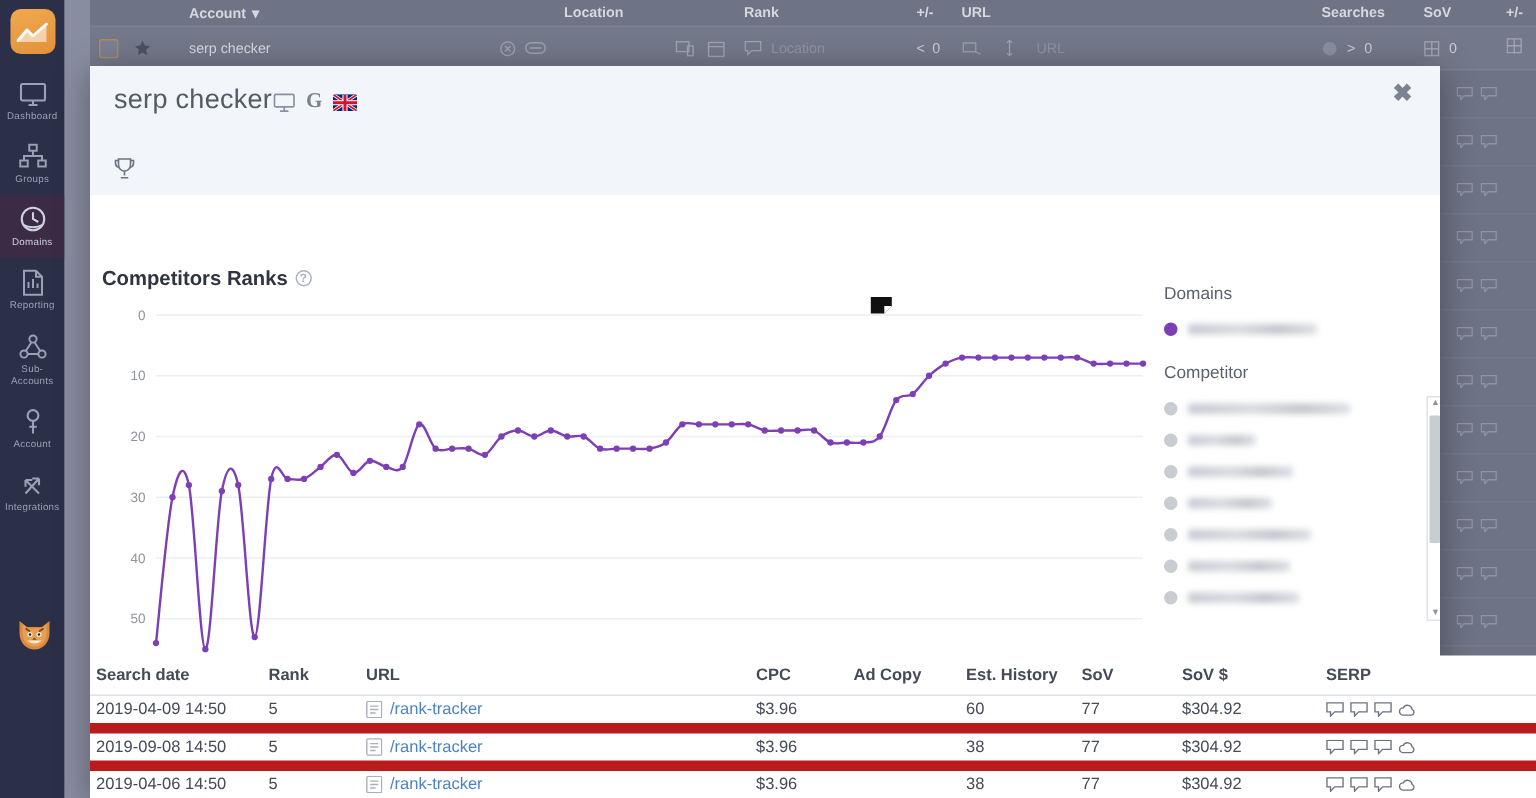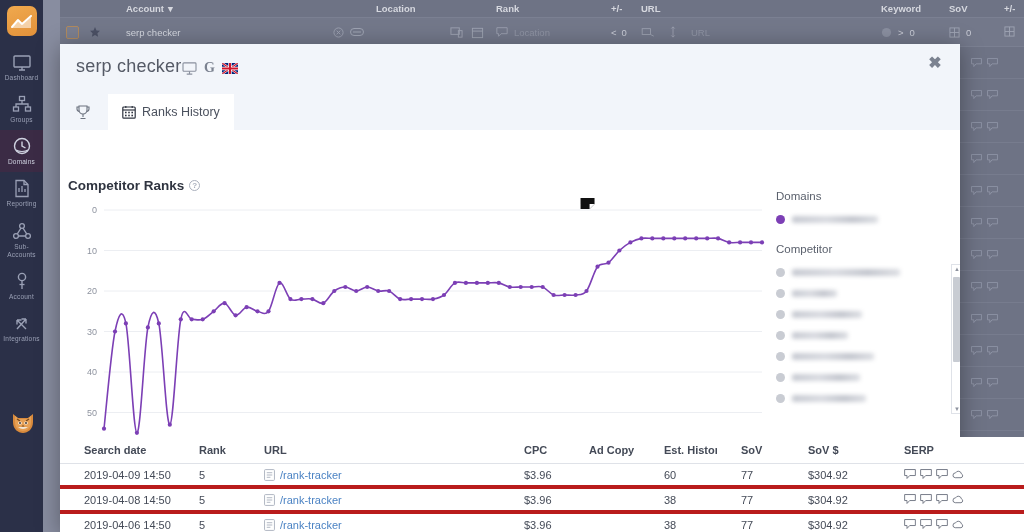--- a/index.html
+++ b/index.html
@@ -152,23 +152,23 @@
     display: flex; align-items: flex-start; gap: 5px; cursor: pointer;
   }
   #clipboard .cb-sub { font-size: 7px; color: #9aa0ab; line-height: 1; margin-bottom: 1px;}
   #clipboard .cb-main { font-size: 11.5px; color: #555a66; line-height: 1; }
 
   
   #res-table {
     position: absolute; left: 60px; top: 437px; right: 0; bottom: 0;
     background: #fff; overflow: hidden;
   }
-  .rt-row { display: flex; align-items: center; height: 25px; border-bottom: 4px solid #b91c1c; }
+  .rt-row { display: flex; align-items: center; height: 25px; border-bottom: 7px solid #b91c1c; }
   .rt-row.head { height: 27px; font-weight: bold; color: #3b414d; font-size: 11px; border-bottom: 1px solid #dfe2e8;}
-  .rt-cell { padding: 0 24px; flex: none; font-size: 11px; color: #444a57; white-space: nowrap; overflow: hidden; }
+  .rt-cell { padding: 0 4px; flex: none; font-size: 11px; color: #444a57; white-space: nowrap; overflow: hidden; }
   .rt-link { color: #4b83c4; }
   .adcomp-bar { width: 54px; height: 1.5px; background: #aab6cc; position: relative; }
   .adcomp-bar:before, .adcomp-bar:after {
     content:''; position:absolute; top:-1.5px; width:4px; height:4px; border-radius:50%; background:#aab6cc;
   }
   .adcomp-bar:before { left:-2px; } .adcomp-bar:after { right:-2px; }
   .serp-icons { display: flex; gap: 4px; color: #6c727f; }
 </style>
 </head>
 <body>
@@ -256,21 +256,21 @@
   <div id="sidebar-dim"></div>
 
   <div id="bg-table">
     <div id="bg-header-row">
       <div class="bg-col" style="width:60px"></div>
       <div class="bg-col" style="width:250px"><span>Account</span><span style="margin-left:4px">▾</span></div>
       <div class="bg-col" style="width:120px"><span>Location</span></div>
       <div class="bg-col" style="width:115px"><span>Rank</span></div>
       <div class="bg-col" style="width:30px"><span>+/-</span></div>
       <div class="bg-col" style="width:240px"><span>URL</span></div>
-      <div class="bg-col" style="width:68px"><span>Keyword</span></div>
+      <div class="bg-col" style="width:68px"><span>Searches</span></div>
       <div class="bg-col" style="width:55px"><span>SoV</span></div>
       <div class="bg-col" style="width:55px"><span>+/-</span></div>
 
     </div>
 
     <div id="bg-filter-row">
       <div class="bg-col" style="width:60px;display:flex;gap:10px;align-items:center">
         <span style="display:inline-block;width:13px;height:13px;border:1px solid #b08a5e;border-radius:2px;background:#7b7f90"></span>
         <svg width="12" height="12" viewBox="0 0 12 12">
             <path d="M6 1 L7.5 4.4 L11 4.8 L8.4 7.2 L9.1 10.7 L6 9 L2.9 10.7 L3.6 7.2 L1 4.8 L4.5 4.4 Z" fill="#4b5064"></path>
@@ -526,42 +526,26 @@
 
   <div id="tabs">
     <div class="tab inactive">
       <svg width="14" height="15" viewBox="0 0 14 15">
         <path d="M3 1 h8 v4 a4 4 0 0 1 -8 0 z" fill="none" stroke="#6c727f" stroke-width="1.1"></path>
         <path d="M3 2 H1 v2 a2.5 2.5 0 0 0 2.3 2.4 M11 2 h2 v2 a2.5 2.5 0 0 1 -2.3 2.4" fill="none" stroke="#6c727f" stroke-width="1.1"></path>
         <path d="M7 9 v3 M4.5 13.5 h5" stroke="#6c727f" stroke-width="1.1"></path>
       </svg>
       <span></span>
     </div>
-    <div class="tab active">
-      <svg width="14" height="14" viewBox="0 0 14 14">
-        <rect x=".8" y="2" width="12.4" height="11.2" rx="1" fill="none" stroke="#2f3440" stroke-width="1.2"></rect>
-        <path d="M.8 5 h12.4" stroke="#2f3440" stroke-width="1.2"></path>
-        <path d="M3.8 1 v2 M10.2 1 v2" stroke="#2f3440" stroke-width="1.2"></path>
-        <g fill="#2f3440">
-            <rect x="3" y="6.7" width="1.6" height="1.6"></rect>
-            <rect x="6.2" y="6.7" width="1.6" height="1.6"></rect>
-            <rect x="9.4" y="6.7" width="1.6" height="1.6"></rect>
-            <rect x="3" y="9.7" width="1.6" height="1.6"></rect>
-            <rect x="6.2" y="9.7" width="1.6" height="1.6"></rect>
-            <rect x="9.4" y="9.7" width="1.6" height="1.6"></rect>
-          </g>
-      </svg>
-      <span>Ranks History</span>
-    </div>
   </div>
 
   <div id="modal-body">
 
     <div id="chart-title">
-      <span>Competitor Ranks</span>
+      <span>Competitors Ranks</span>
       <span class="help-dot">?</span>
     </div>
 
     <div id="chart-wrap">
       <svg id="chart-svg" width="700" height="285" viewBox="0 0 700 285">
           <line class="gridline" x1="36" y1="12" x2="694" y2="12"></line>
           <text class="ytick" x="29" y="15" text-anchor="end">0</text>
           <line class="gridline" x1="36" y1="52.5" x2="694" y2="52.5"></line>
           <text class="ytick" x="29" y="55.5" text-anchor="end">10</text>
           <line class="gridline" x1="36" y1="93" x2="694" y2="93"></line>
@@ -750,21 +734,21 @@
             <svg width="12" height="10" viewBox="0 0 13 11">
               <path d="M.6 .6h11.8v6.6H6.2L3.2 10.4V7.2H.6z" fill="none" stroke="#6c727f" stroke-width="1"></path>
             </svg>
             <svg width="12" height="11" viewBox="0 0 13 12">
               <path d="M3.5 9.5a2.6 2.6 0 0 1 .3-5.2 3.4 3.4 0 0 1 6.4 1 2.2 2.2 0 0 1-.4 4.2z" fill="none" stroke="#6c727f"></path>
             </svg>
           </span>
         </div>
       </div>
       <div class="rt-row">
-        <div class="rt-cell" style="width:115px"><span>2019-04-08 14:50</span></div>
+        <div class="rt-cell" style="width:115px"><span>2019-09-08 14:50</span></div>
         <div class="rt-cell" style="width:65px"><span>5</span></div>
         <div class="rt-cell" style="width:260px;display:flex;align-items:center;gap:5px">
           <svg width="11" height="12" viewBox="0 0 12 13">
             <rect x=".6" y=".6" width="10.8" height="11.8" rx="1" fill="none" stroke="#aab0bd"></rect>
             <path d="M3 4h6M3 6.5h6M3 9h4" stroke="#aab0bd"></path>
           </svg>
           <span class="rt-link">/rank-tracker</span>
         </div>
         <div class="rt-cell" style="width:65px"><span>$3.96</span></div>
         <div class="rt-cell" style="width:75px"><span class="adcomp-bar"></span></div>

